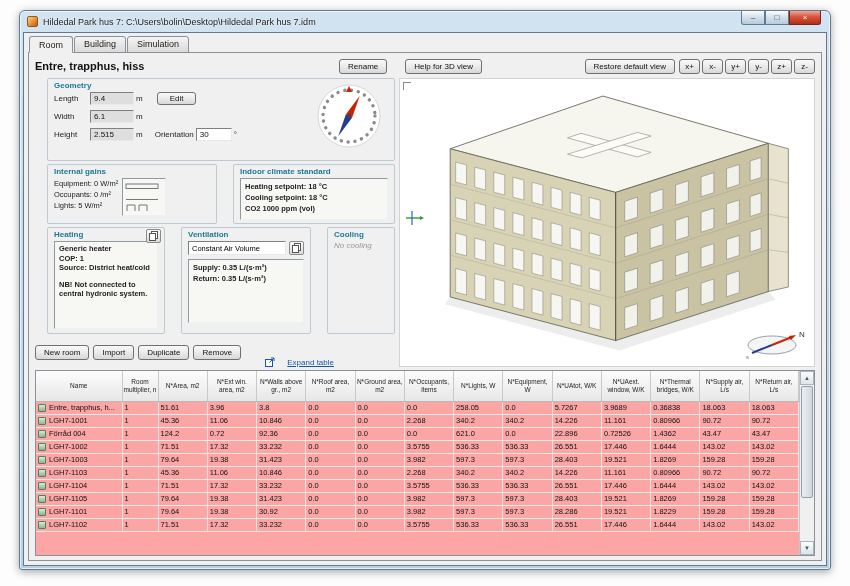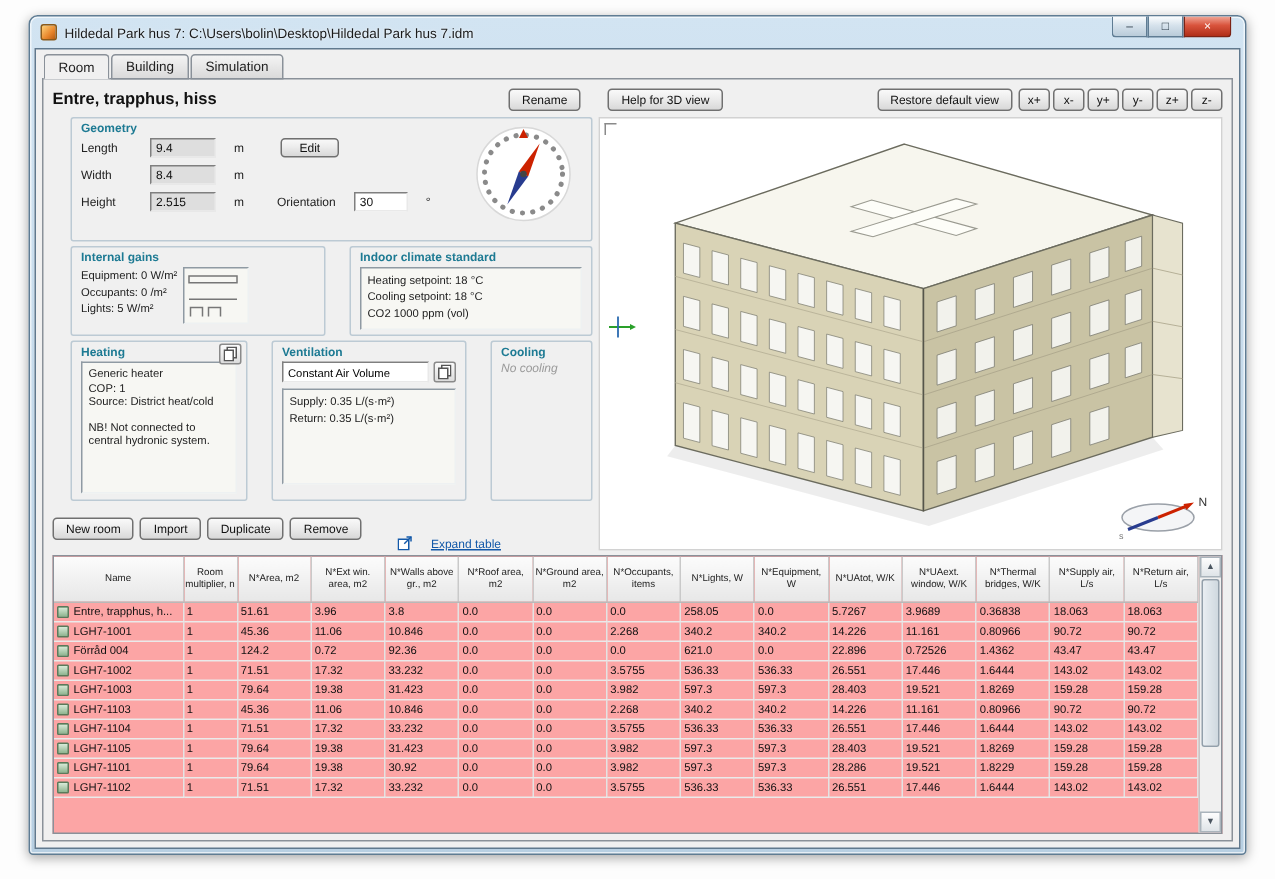--- a/index.html
+++ b/index.html
@@ -47,35 +47,35 @@
 
   
   .main { flex:1; min-height:0; display:flex; gap:4px; padding:1px 6px 2px; }
   .left-panel { width:360px; flex:none; display:flex; flex-direction:column; gap:3px; }
 
   .groupbox { position:relative; border:1px solid #bccad4; border-radius:2px;
               background:#f0f0f0; padding:13px 6px 4px;margin-left:12px; }
   .gb-title { position:absolute; top:2px; left:6px; font-size:8px; font-weight:bold; color:#1d7a93; }
 
   .geometry { height:92px; }
-  .geo-row { display:flex; align-items:center; gap:12px; margin-bottom:5px; font-size:8px; color:#222; }
+  .geo-row { display:flex; align-items:center; gap:2px; margin-bottom:5px; font-size:8px; color:#222; }
   .geo-label { width:34px; flex:none; }
   .field { display:inline-block; width:44px; height:13px; line-height:12px; font-size:8px;
            padding:0 3px; border:1px solid; border-color:#7f7f7f #e9e9e9 #e9e9e9 #7f7f7f;
            background:#dedede; color:#111; overflow:hidden; }
   .field.white { background:#ffffff; width:36px; }
   .btn.edit { margin-left:12px; padding:1px 12px; }
   .or-label { margin-left:10px; }
   .compass { position:absolute; top:4px; right:12px; }
 
   .gb-row2 { display:flex; gap:4px; height:60px; }
   .gains { width:170px; }
   .climate { flex:1; }
   .sunken { border:1px solid; border-color:#8f9aa3 #eef1f2 #eef1f2 #8f9aa3; background:#f7f7f3;
-            padding:2px 4px; }
+            padding:2px 4px;font-weight:bold; }
   .lines div { font-size:7.5px; line-height:11px; color:#222; white-space:nowrap; }
   .gains-flex { display:flex; gap:4px; }
   .gains-icons { width:44px; height:38px; display:flex; flex-direction:column; justify-content:space-between; padding:3px 2px; }
 
   .gb-row3 { display:flex; gap:4px; height:112px; }
   .heating { width:118px; }
   .vent { width:130px; }
   .cooling { flex:1; }
   .hvac-panel { height:88px; overflow:hidden; }
   .hvac-panel div { font-size:7.5px; line-height:9.5px; color:#222; }
@@ -172,21 +172,21 @@
             <div class="groupbox geometry">
               <div class="gb-title">Geometry</div>
               <div class="geo-row">
                 <span class="geo-label">Length</span>
                 <span class="field">9.4</span>
                 <span>m</span>
                 <button class="btn edit">Edit</button>
               </div>
               <div class="geo-row">
                 <span class="geo-label">Width</span>
-                <span class="field">8.4</span>
+                <span class="field">6.1</span>
                 <span>m</span>
               </div>
               <div class="geo-row">
                 <span class="geo-label">Height</span>
                 <span class="field">2.515</span>
                 <span>m</span>
                 <span class="or-label">Orientation</span>
                 <span class="field white">30</span>
                 <span>°</span>
               </div>

